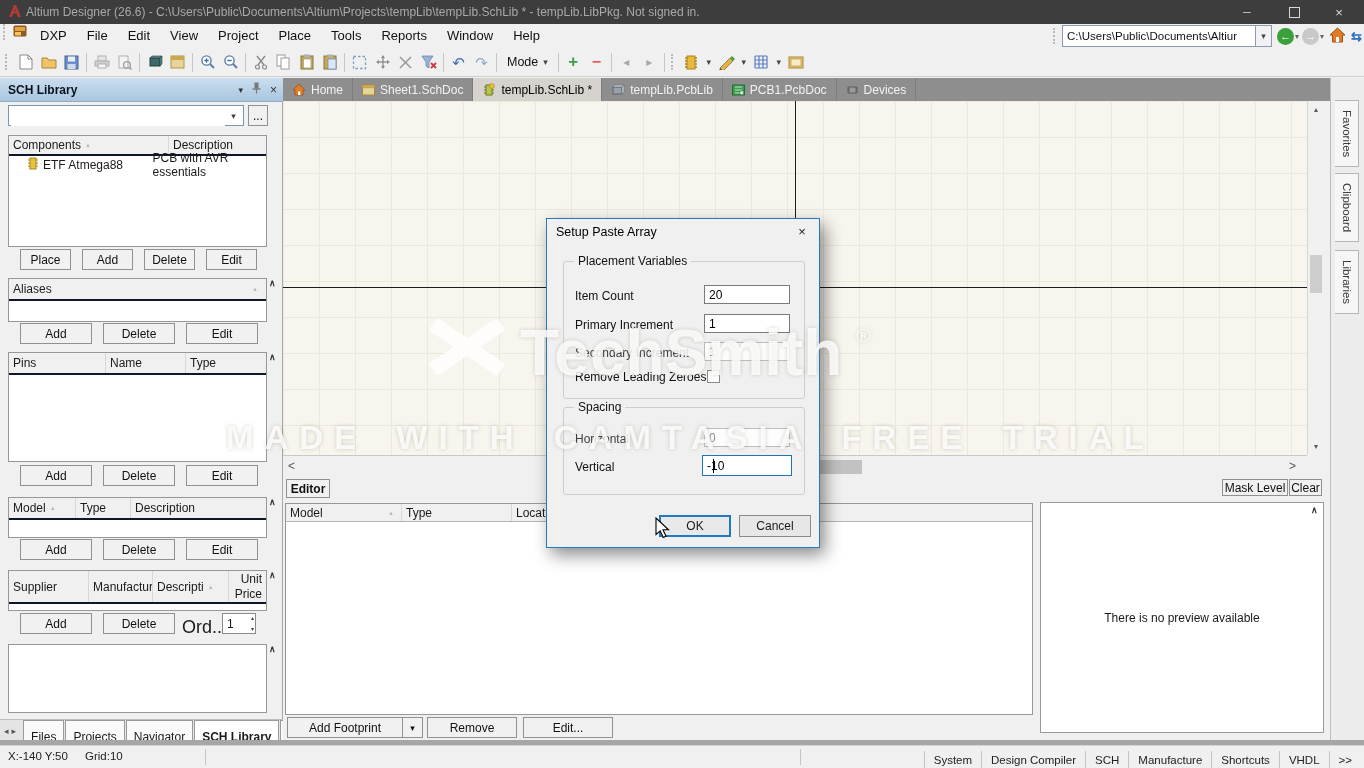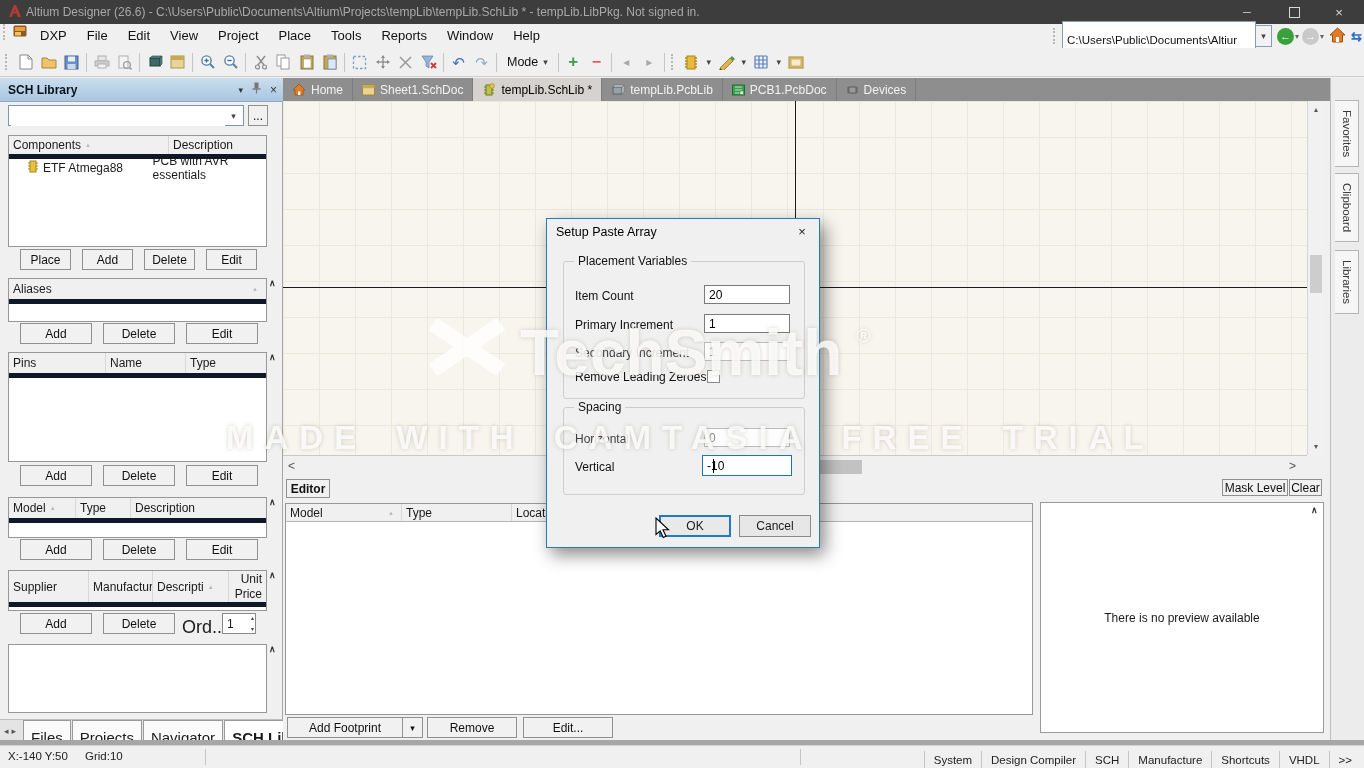--- a/index.html
+++ b/index.html
@@ -12,21 +12,21 @@
   .titlebar{left:0;top:0;width:1364px;height:24px;background:#3d3d3d;display:flex;align-items:center}
   .titlebar .ttext{color:#a9a9a9;font-size:12px;margin-left:8px;white-space:nowrap}
   .winbtn{width:30px;height:24px;display:flex;align-items:center;justify-content:center;color:#d8d8d8;font-size:11px}
   .maxbox{width:9px;height:9px;border:1px solid #d8d8d8}
 
   
   .menubar{left:0;top:24px;width:1364px;height:24px;background:#f0f0f0;border-bottom:1px solid #dcdcdc;display:flex;align-items:flex-start}
   .grab{width:3px;height:16px;border-left:2px dotted #b9b9b9;margin:0 4px 0 3px}
   .menuitem{padding:0 10px;font-size:13px;line-height:24px;color:#111}
   .addr-cluster{position:absolute;right:2px;top:1px;height:22px;display:flex;align-items:center}
-  .addrbox{width:186px;height:20px;border:1px solid #8a9cb2;background:#fff;font-size:11.5px;padding:8px 2px 0 4px;
+  .addrbox{width:186px;height:20px;border:1px solid #8a9cb2;background:#fff;font-size:11.5px;padding:0 2px 0 4px;
     font-family:"Liberation Sans",sans-serif;color:#111}
   .addr-dd{width:15px;height:20px;border:1px solid #8a9cb2;border-left:none;background:#f2f2f2;display:flex;align-items:center;justify-content:center;font-size:9px;color:#444}
   .navcirc{width:17px;height:17px;border-radius:50%;display:flex;align-items:center;justify-content:center;color:#fff;font-size:11px;font-weight:bold;margin-left:5px}
   .tinydd{font-size:8px;color:#666;margin:0 1px}
 
   
   .toolbar{left:0;top:48px;width:1364px;height:29px;background:#f0f0f0;border-bottom:1px solid #cfcfcf;display:flex;align-items:center;padding-left:2px;box-sizing:border-box}
   .tb{width:23px;height:23px;display:flex;align-items:center;justify-content:center}
   .tb svg{display:block}
   .tsep{width:1px;height:19px;background:#c6c6c6;margin:0 3px}
@@ -35,32 +35,32 @@
 
   
   .leftpanel{left:0;top:78px;width:283px;height:662px;background:#f0f0f0;border-right:1px solid #a7a7a7;box-sizing:border-box}
   .lp-header{left:0;top:0;width:283px;height:23px;background:linear-gradient(#cadeef,#a9c6e0);display:flex;align-items:center;border-bottom:1px solid #93a9c0}
   .lp-title{font-weight:bold;font-size:12px;margin-left:8px;color:#09121c}
   .lp-hicons{position:absolute;right:6px;top:0;height:23px;display:flex;align-items:center;gap:9px;color:#333}
   .combo{left:8px;top:27px;width:236px;height:21px;border:1px solid #7e96ac;background:#fff;box-sizing:border-box}
   .combo-arrow{position:absolute;right:1px;top:1px;width:17px;height:17px;display:flex;align-items:center;justify-content:center;font-size:9px;color:#444}
   .morebtn{left:248px;top:27px;width:20px;height:21px}
   .ptable{background:#fff;border:1px solid #979797;box-sizing:border-box}
-  .phead{display:flex;background:#f0f0f0;border-bottom:5px solid #0f172a;height:18px;align-items:center;font-size:12px}
+  .phead{display:flex;background:#f0f0f0;border-bottom:2px solid #0f172a;height:18px;align-items:center;font-size:12px}
   .phead.two{height:31px;align-items:flex-start}
   .pth{padding:1px 4px;border-right:1px solid #d8d8d8;box-sizing:border-box;height:100%;
        overflow:hidden;white-space:nowrap;display:flex;align-items:center;gap:4px}
   .pth:last-child{border-right:none}
   .sortgl{font-size:6px;color:#b9b9b9}
   .btn{background:#f1f1f1;border:1px solid #909090;display:flex;align-items:center;justify-content:center;
        font-size:12px;color:#111;box-sizing:border-box}
   .collapse{position:absolute;left:269px;font-size:9px;color:#333;font-weight:bold}
   .lp-tabs{left:0;top:641px;width:283px;height:22px;display:flex;align-items:flex-start;background:#e4e4e4;border-top:1px solid #bdbdbd}
   .lp-arrow{font-size:9px;color:#555;margin:6px 3px 0 4px}
-  .lp-tab{height:21px;padding:16px 7px;display:flex;align-items:center;background:#fafafa;border:1px solid #9a9a9a;border-bottom:none;font-size:15px;margin-right:1px;white-space:nowrap;box-sizing:border-box}
+  .lp-tab{height:21px;padding:16px 7px;display:flex;align-items:center;background:#fafafa;border:1px solid #9a9a9a;border-bottom:none;font-size:12px;margin-right:1px;white-space:nowrap;box-sizing:border-box}
   .lp-tab.cur{background:#fff;font-weight:bold}
 
   
   .tabbar{left:283px;top:78px;width:1047px;height:23px;background:#8e8e8e;display:flex;align-items:stretch}
   .dtab{display:flex;align-items:center;gap:5px;padding:0 9px;color:#f2f2f2;font-size:12px;white-space:nowrap;border-right:1px solid #7d7d7d}
   .dtab.active{background:#d6d3ce;color:#000}
   .dtab svg{display:block}
 
   
   .canvas{left:283px;top:101px;width:1024px;height:354px;background-color:#f8f5ee;overflow:hidden;

